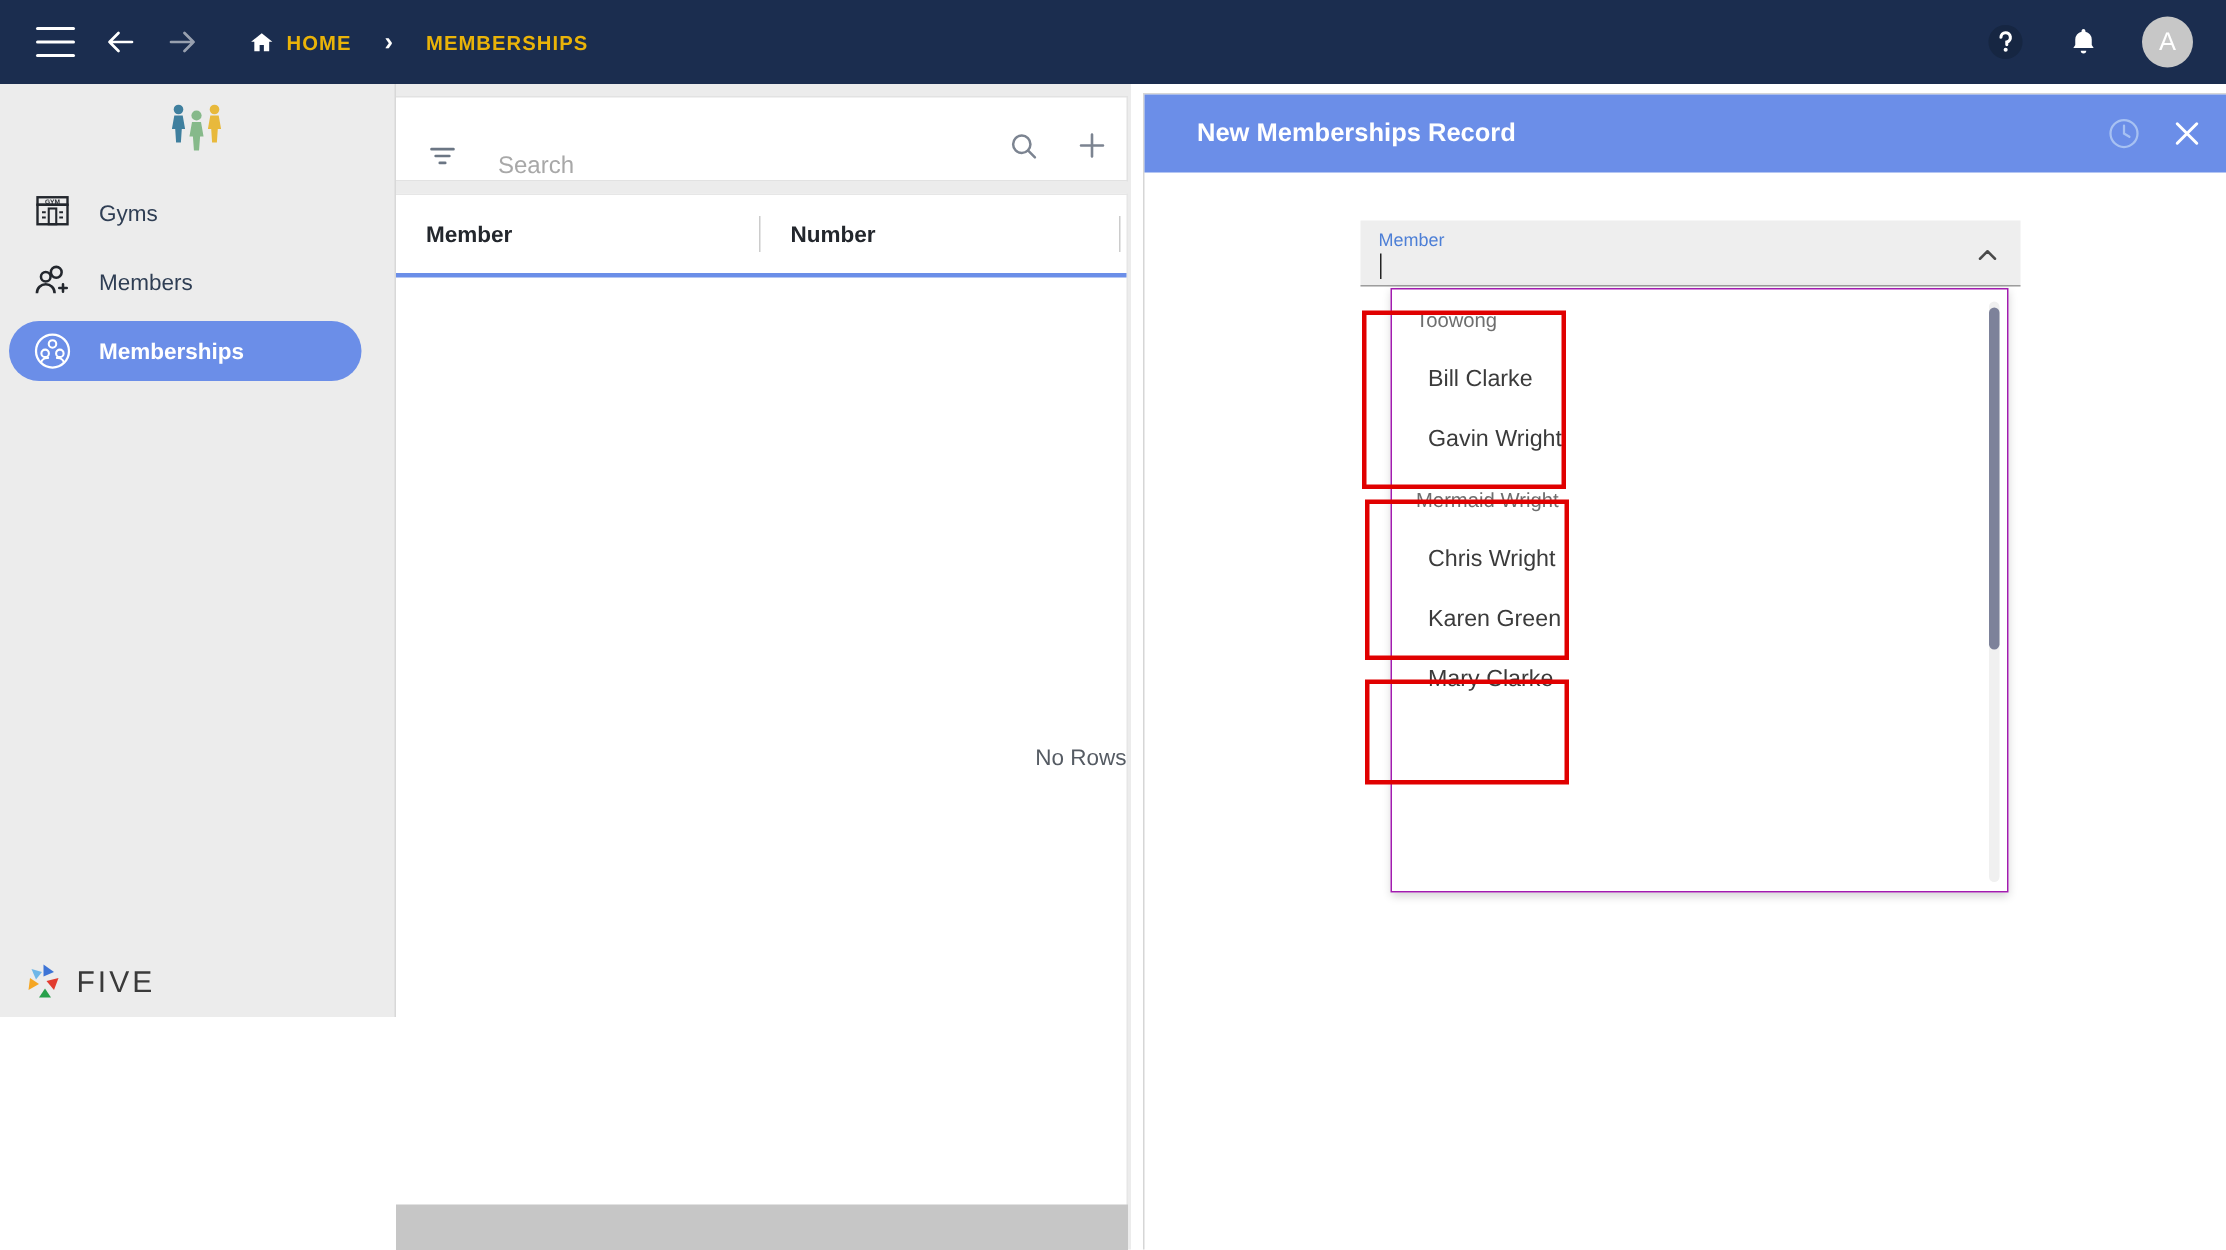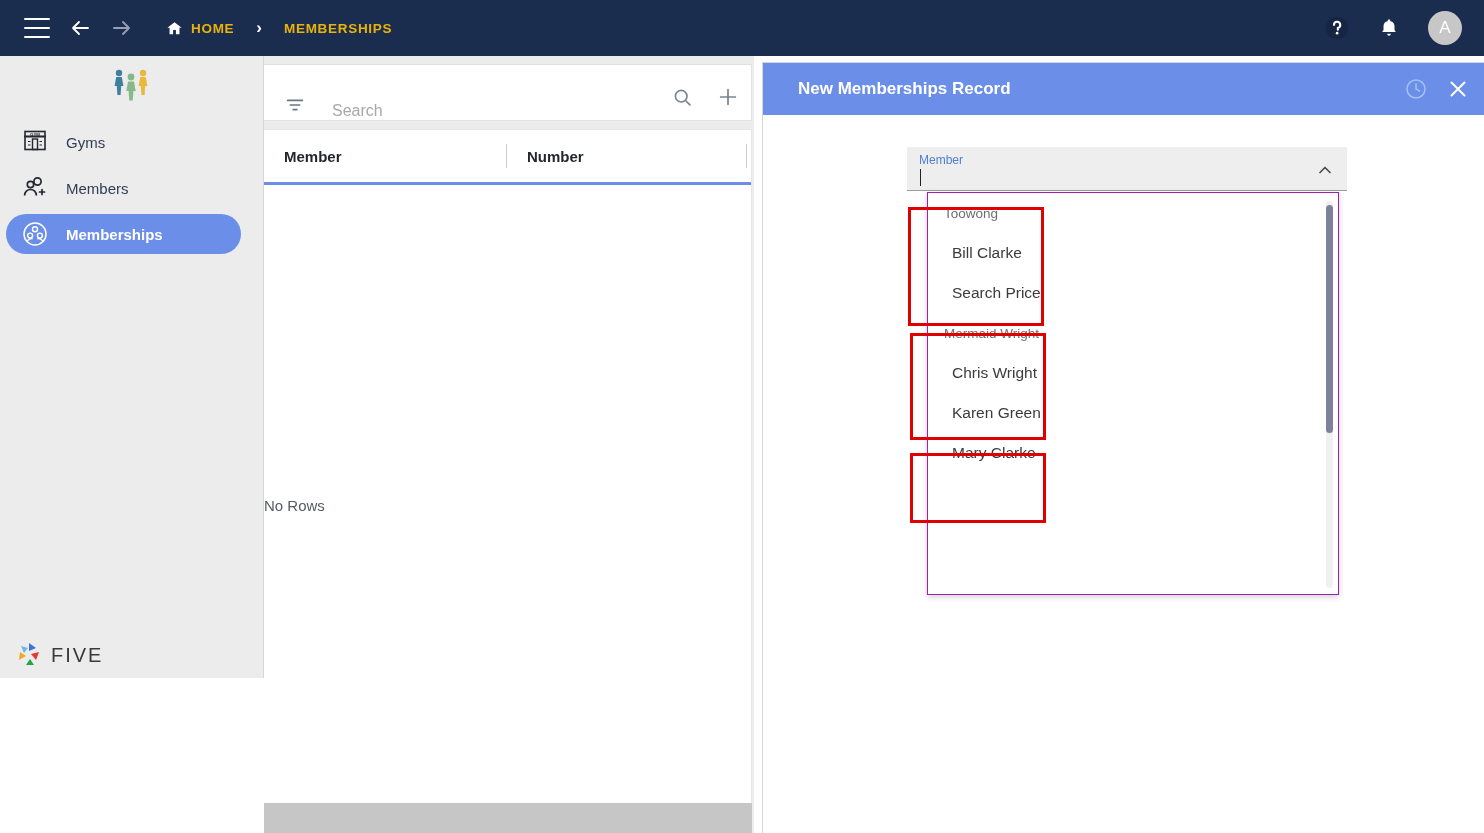--- a/index.html
+++ b/index.html
@@ -68,21 +68,21 @@
   .grid { position:absolute; left:0; top:73px; width:488px; height:710px;
     background:#ffffff; border:1px solid #e6e6e6; border-left:none; }
   .grid-head { height:55px; display:flex; align-items:center;
     border-bottom:3px solid #6b8ee8; position:relative; }
   .gh-cell { font-size:15px; font-weight:700; color:#23272d; }
   .gh-col1 { margin-left:20px; width:222px; }
   .gh-div { width:1px; height:24px; background:#cccccc; }
   .gh-col2 { margin-left:20px; }
   .gh-div2 { position:absolute; right:4px; width:1px; height:24px; background:#cccccc; }
   .grid-body { height:640px; display:flex; align-items:center;
-    justify-content:flex-start; }
+    justify-content:flex-end; }
   .norows { font-size:15px; color:#555b63; }
   .grid-footer { position:absolute; left:0; bottom:-10px; width:488px;
     height:45px; background:#c6c6c6; }
 
   
   .recpanel { position:absolute; left:762px; top:62px; width:722px; height:771px;
     background:#ffffff; border:1px solid #d6d6d6; border-right:none;
     border-bottom:none; }
   .rec-head { height:52px; background:#6b8ee8; display:flex; align-items:center;
     position:relative; }
@@ -302,21 +302,21 @@
         <path d="M6 15l6-6 6 6" stroke="#4a4a4a" stroke-width="2" fill="none" stroke-linecap="round" stroke-linejoin="round"></path>
       </svg>
     </span>
   </div>
 
   <div class="dropdown">
     <div>
 
       <div class="dd-group-label">Toowong</div>
       <div class="dd-option">Bill Clarke</div>
-      <div class="dd-option">Search Price</div>
+      <div class="dd-option">Gavin Wright</div>
 
       <div class="dd-group-label">Mermaid Wright</div>
       <div class="dd-option">Chris Wright</div>
       <div class="dd-option">Karen Green</div>
 
       <div class="dd-option">Mary Clarke</div>
     </div>
 
     <div class="dd-track"></div>
     <div class="dd-thumb"></div>

